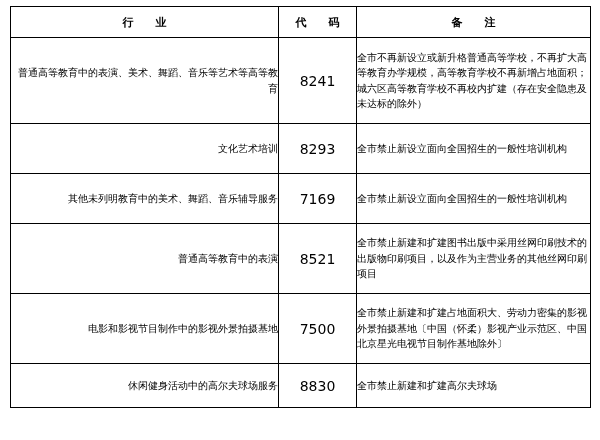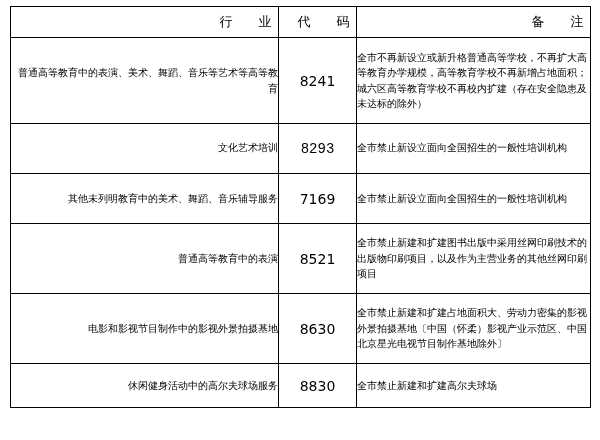--- a/index.html
+++ b/index.html
@@ -31,23 +31,23 @@
   table.doc-table th {
     border: 1px solid #000;
     padding: 0;
     vertical-align: middle;
   }
   col.c-industry { width: 268px; }
   col.c-code { width: 78px; }
   col.c-remark { width: 234px; }
 
   .hdr-cell {
-    text-align: right;
-    font-weight: normal;
-    font-size: 13px;
+    text-align: center;
+    font-weight: bold;
+    font-size: 11px;
     height: 30px;
     letter-spacing: 0.5em;
     text-indent: 0.5em;
   }
   .cell-industry {
     font-size: 10px;
     line-height: 1.55;
     padding: 7px 9px 7px 11px;
     text-align: right;
   }
@@ -55,21 +55,21 @@
     font-size: 14px;
     text-align: center;
   }
   .cell-remark {
     font-size: 10px;
     line-height: 1.55;
     padding: 7px 8px 7px 9px;
     text-align: left;
   }
   .row-h-1 { height: 86px; }
-  .row-h-2 { height: 50px; font-family: Liberation Mono, monospace; }
+  .row-h-2 { height: 50px; }
   .row-h-3 { height: 50px; }
   .row-h-4 { height: 70px; }
   .row-h-5 { height: 70px; }
   .row-h-6 { height: 44px; }
 </style>
 </head>
 <body>
 
 <div class="page">
   <table class="doc-table">
@@ -101,21 +101,21 @@
         <td class="cell-code">7169</td>
         <td class="cell-remark">全市禁止新设立面向全国招生的一般性培训机构</td>
       </tr>
       <tr class="row-h-4">
         <td class="cell-industry">普通高等教育中的表演</td>
         <td class="cell-code">8521</td>
         <td class="cell-remark">全市禁止新建和扩建图书出版中采用丝网印刷技术的出版物印刷项目，以及作为主营业务的其他丝网印刷项目</td>
       </tr>
       <tr class="row-h-5">
         <td class="cell-industry">电影和影视节目制作中的影视外景拍摄基地</td>
-        <td class="cell-code">8630</td>
+        <td class="cell-code">7500</td>
         <td class="cell-remark">全市禁止新建和扩建占地面积大、劳动力密集的影视外景拍摄基地〔中国（怀柔）影视产业示范区、中国北京星光电视节目制作基地除外〕</td>
       </tr>
       <tr class="row-h-6">
         <td class="cell-industry">休闲健身活动中的高尔夫球场服务</td>
         <td class="cell-code">8830</td>
         <td class="cell-remark">全市禁止新建和扩建高尔夫球场</td>
       </tr>
     </tbody>
   </table>
 </div>

